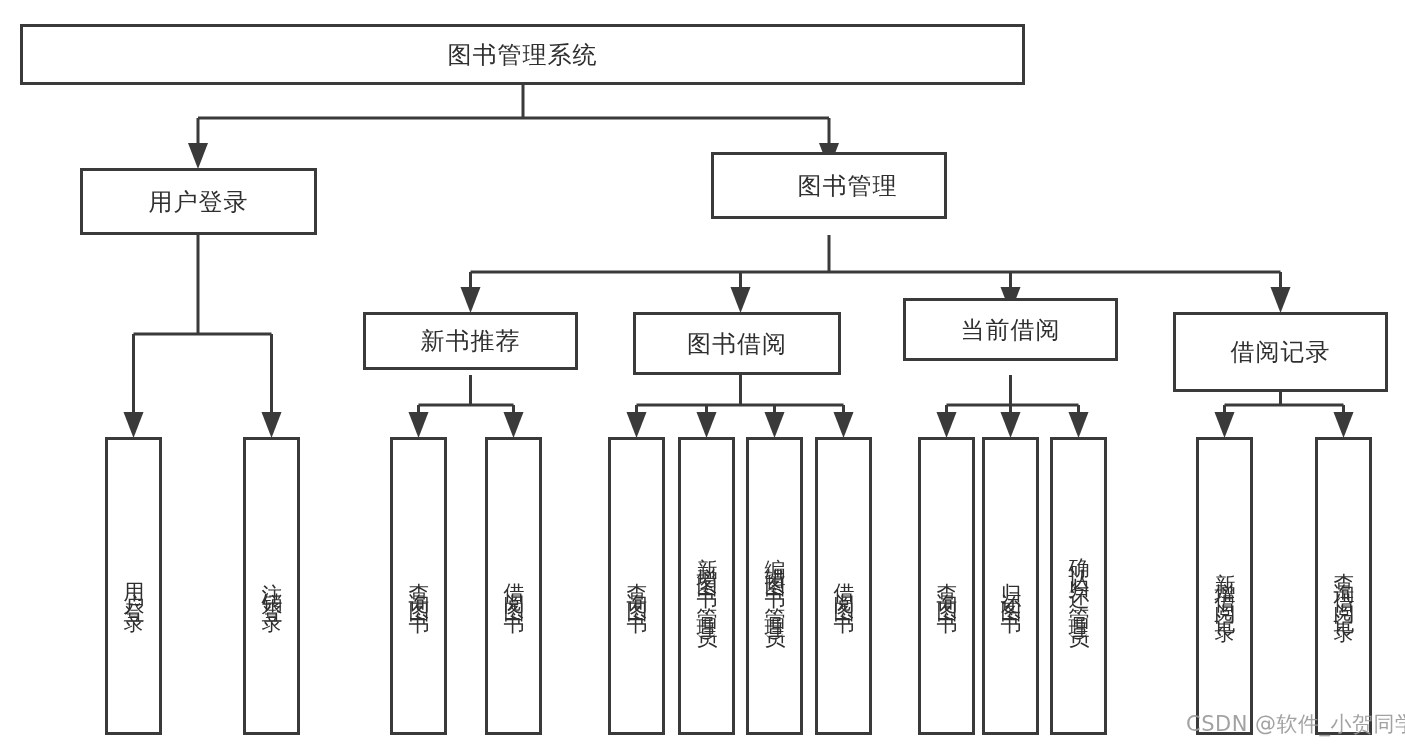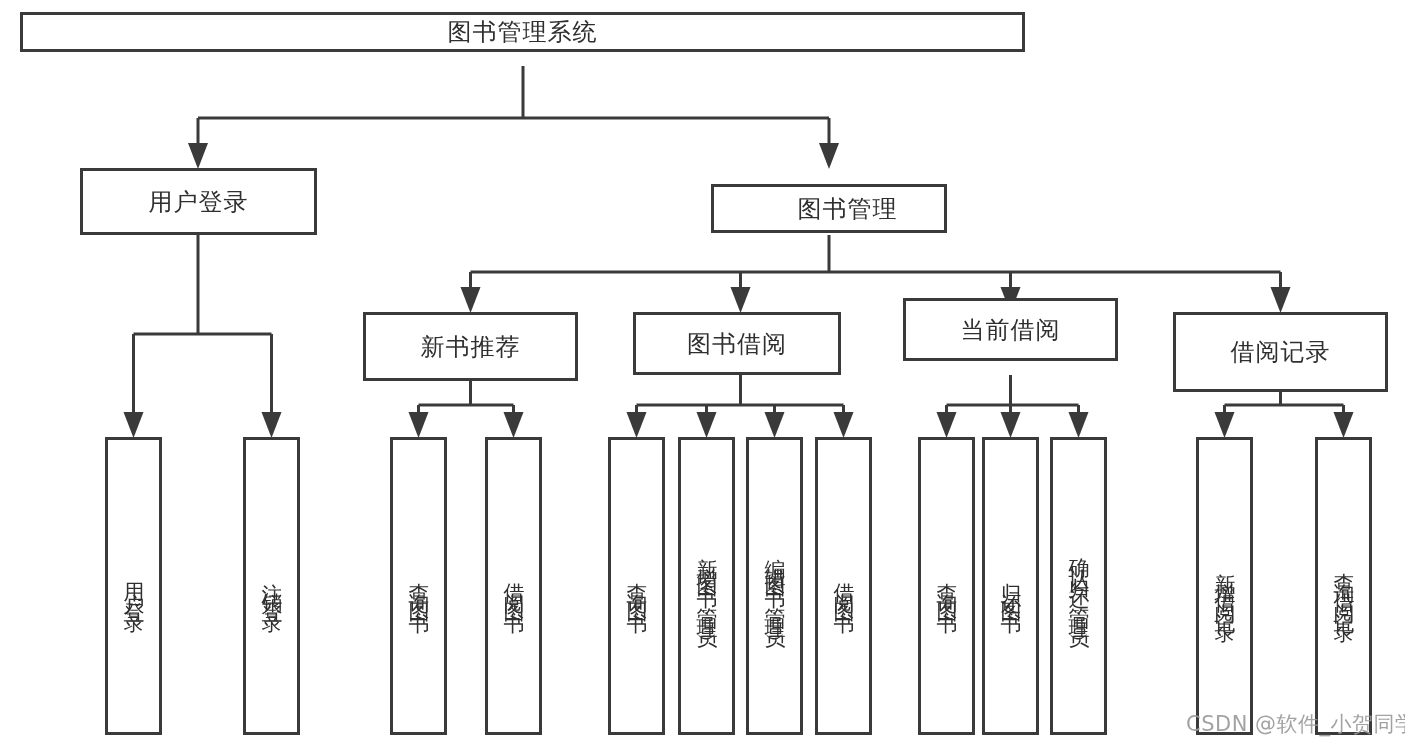--- a/index.html
+++ b/index.html
@@ -17,24 +17,24 @@
     background:var(--box-fill,#ffffff);
     border:3px solid var(--box-border,#3a3a3a);
     display:flex;align-items:center;justify-content:center;
   }
   .hbox span{font-size:24px;letter-spacing:1px;white-space:nowrap;}
   .vbox span{
     writing-mode:vertical-rl;text-orientation:mixed;
     font-size:21px;letter-spacing:10px;line-height:1;white-space:nowrap;
   }
   
-  .p-root        {left:20px;  top:12px;  width:1005px;height:40px;}
+  .p-root        {left:20px;  top:24px;  width:1005px;height:61px;}
   .p-user-branch {left:80px;  top:168px; width:237px; height:67px;}
-  .p-book-mgmt   {left:711px; top:184px; width:236px; height:49px;padding-left:37px;}
-  .p-new-rec     {left:363px; top:312px; width:215px; height:69px;}
+  .p-book-mgmt   {left:711px; top:152px; width:236px; height:67px;padding-left:37px;}
+  .p-new-rec     {left:363px; top:312px; width:215px; height:58px;}
   .p-book-borrow {left:633px; top:312px; width:208px; height:63px;}
   .p-cur-borrow  {left:903px; top:298px; width:215px; height:63px;}
   .p-borrow-rec  {left:1173px;top:312px; width:215px; height:80px;}
   .leaf{top:437px;width:57px;height:298px;}
   .p-a1{left:105px;} .p-a2{left:243px;}
   .p-b1{left:390px;} .p-b2{left:485px;}
   .p-c1{left:608px;} .p-c2{left:678px;} .p-c3{left:746px;} .p-c4{left:815px;}
   .p-d1{left:918px;} .p-d2{left:982px;} .p-d3{left:1050px;}
   .p-e1{left:1196px;} .p-e2{left:1315px;}
   .watermark{

